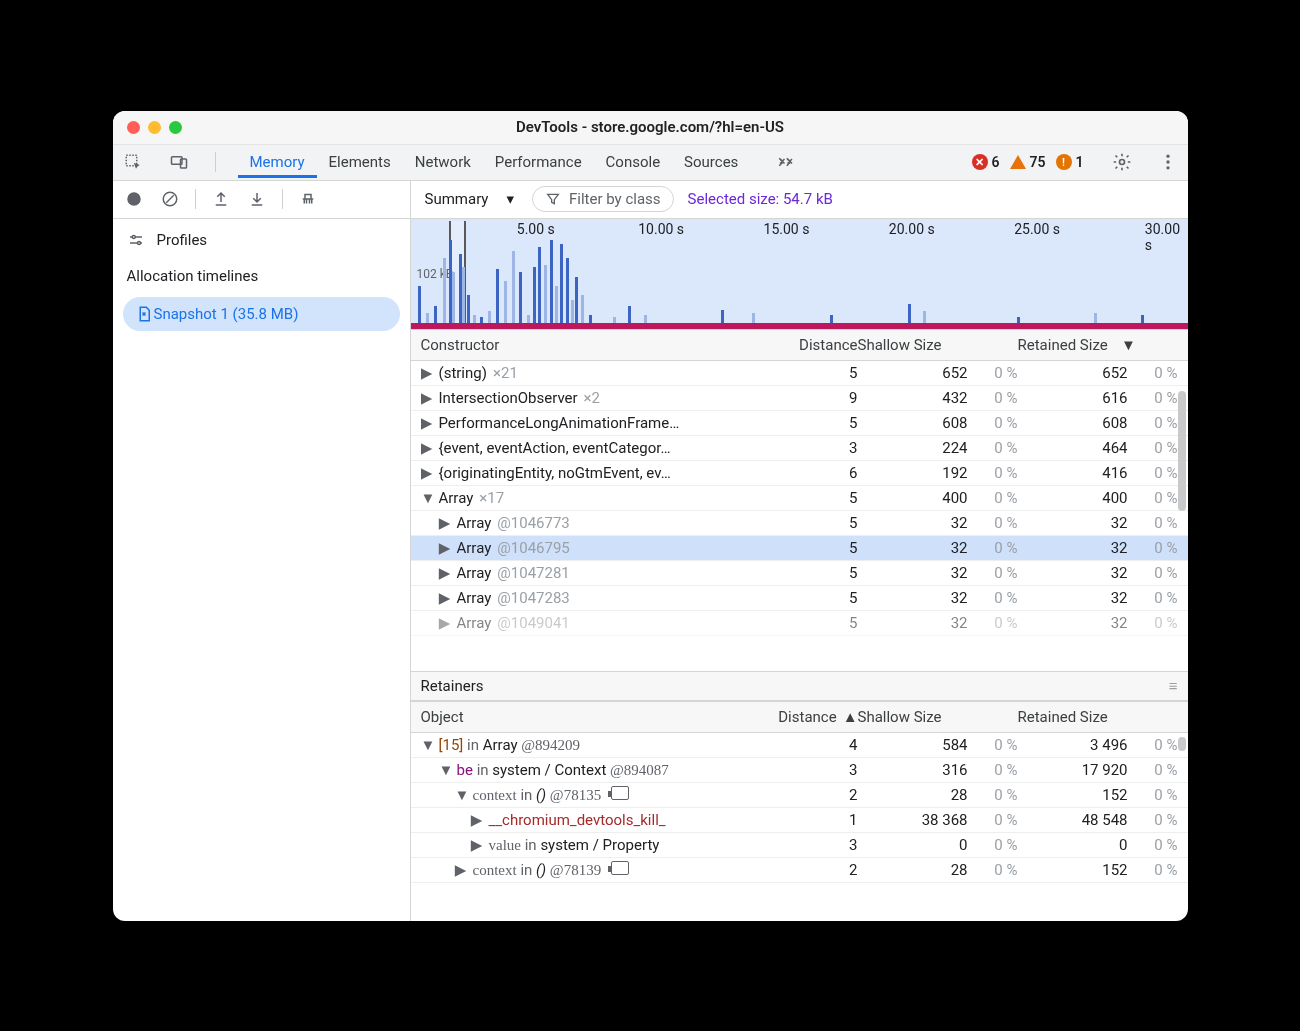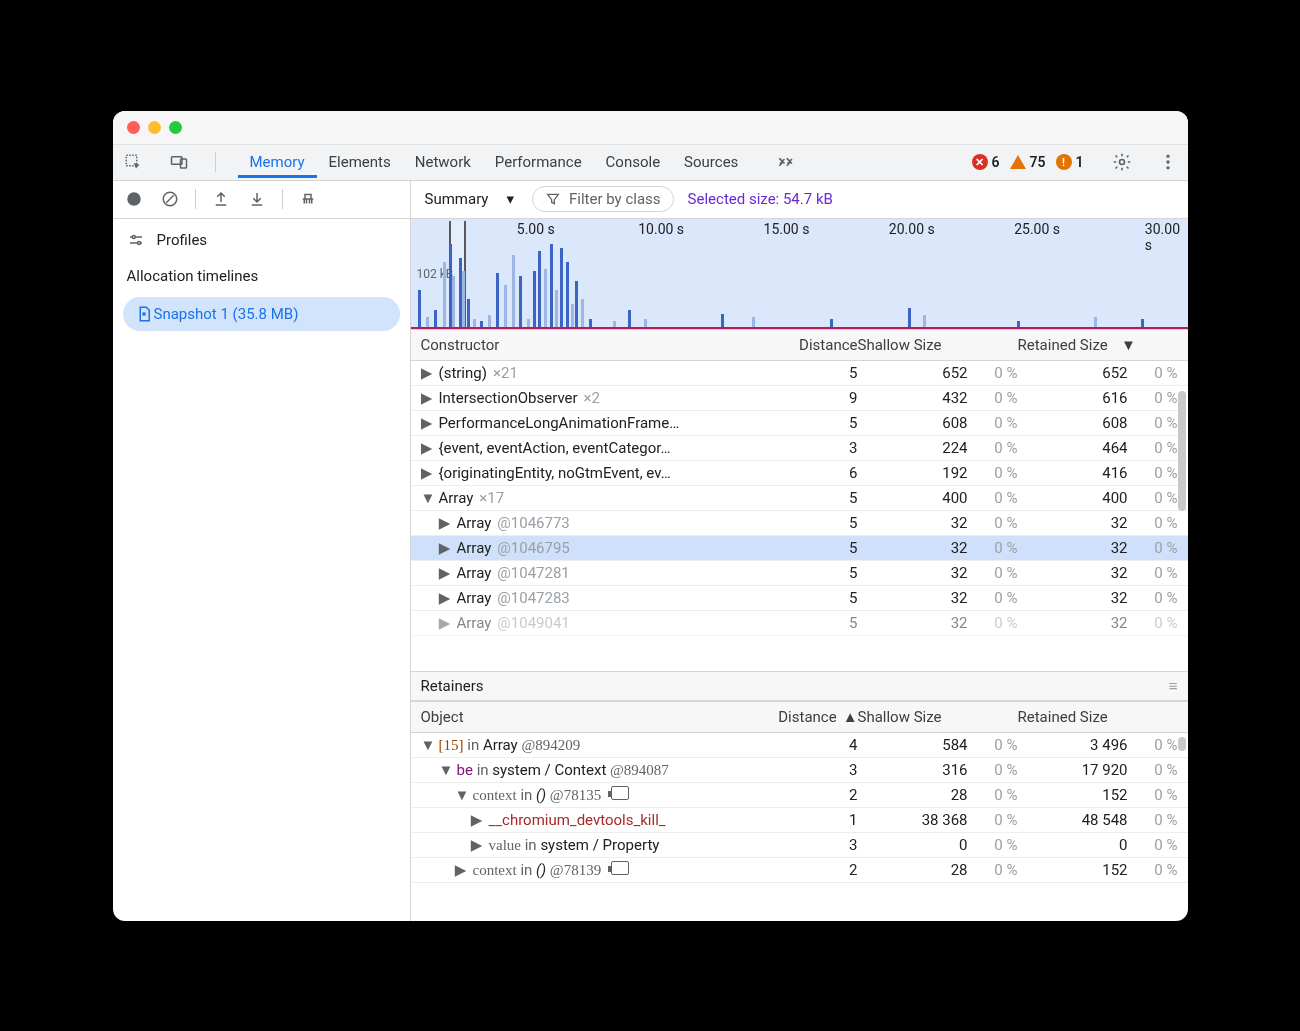--- a/index.html
+++ b/index.html
@@ -133,21 +133,21 @@
   .filter {
     display:flex; align-items:center; gap:8px;
     border:1px solid #d5d5d5; border-radius:16px;
     padding:3px 12px; color:#5f6368;
   }
   .selsize { color:#6d28d9; }
 
   .timeline {
     height:110px;
     background:#dbe7fb;
-    border-bottom:2px solid #be185d;
+    border-bottom:6px solid #be185d;
     position:relative;
     overflow:hidden;
   }
   .tl-tick { position:absolute; top:2px; transform:translateX(-50%); }
   .tl-sel { position:absolute; top:2px; bottom:0; border-left:2px solid #5a5a5a; border-right:2px solid #5a5a5a; background:rgba(255,255,255,.25); }
   .tl-ylabel { position:absolute; left:6px; top:48px; font-size:12px; color:#5f6368; }
   .tl-bars { position:absolute; bottom:0; left:0; right:0; height:92px; }
   .tl-bar { position:absolute; bottom:0; width:3px; background:#3b64c3; }
   .tl-bar.lt { background:#9db6e6; }
 
@@ -192,21 +192,21 @@
     padding:5px 10px;
     font-size:15px;
     display:flex; justify-content:space-between; align-items:center;
   }
   .retain-grid .ghead {
     grid-template-columns: 1fr 100px 160px 160px;
   }
   .retain-grid .grow {
     grid-template-columns: 1fr 100px 110px 50px 110px 50px;
   }
-  .kw-idx { color:#994500;font-family:Liberation Serif, serif; }
+  .kw-idx { color:#994500; }
   .kw-in { color:#5f6368; }
   .kw-ref { color:#5f6368;font-family:Liberation Serif, serif; }
   .maroon { color:#a52a2a; }
   .purple { color:#881280; }
   .tabish { display:inline-flex; align-items:center; justify-content:center; width:18px;height:14px;border:1.5px solid #5f6368; border-radius:2px; margin-left:6px; position:relative; }
   .tabish::before { content:""; position:absolute; left:-4px; top:4px; width:4px; height:6px; background:#5f6368; }
 
   .scrollbar-fake {
     position:absolute; right:2px; width:8px; background:#c9c9c9; border-radius:4px;
   }
@@ -216,20 +216,21 @@
 <body>
 
 <div class="window">
 
   <div class="titlebar">
     <div class="traffic">
       <span class="t-close"></span>
       <span class="t-min"></span>
       <span class="t-max"></span>
     </div>
+    <div class="title">DevTools - store.google.com/?hl=en-US</div>
   </div>
 
   <div class="tabbar">
     <div class="tb-icon">
       <svg width="18" height="18" viewBox="0 0 24 24" fill="none" stroke="currentColor" stroke-width="2">
           <rect x="3" y="3" width="14" height="14" stroke-dasharray="2 2"></rect>
           <path d="M13 13 l8 3 -3 2 -2 3z" fill="currentColor" stroke="none"></path>
         </svg>
     </div>
     <div class="tb-icon">

